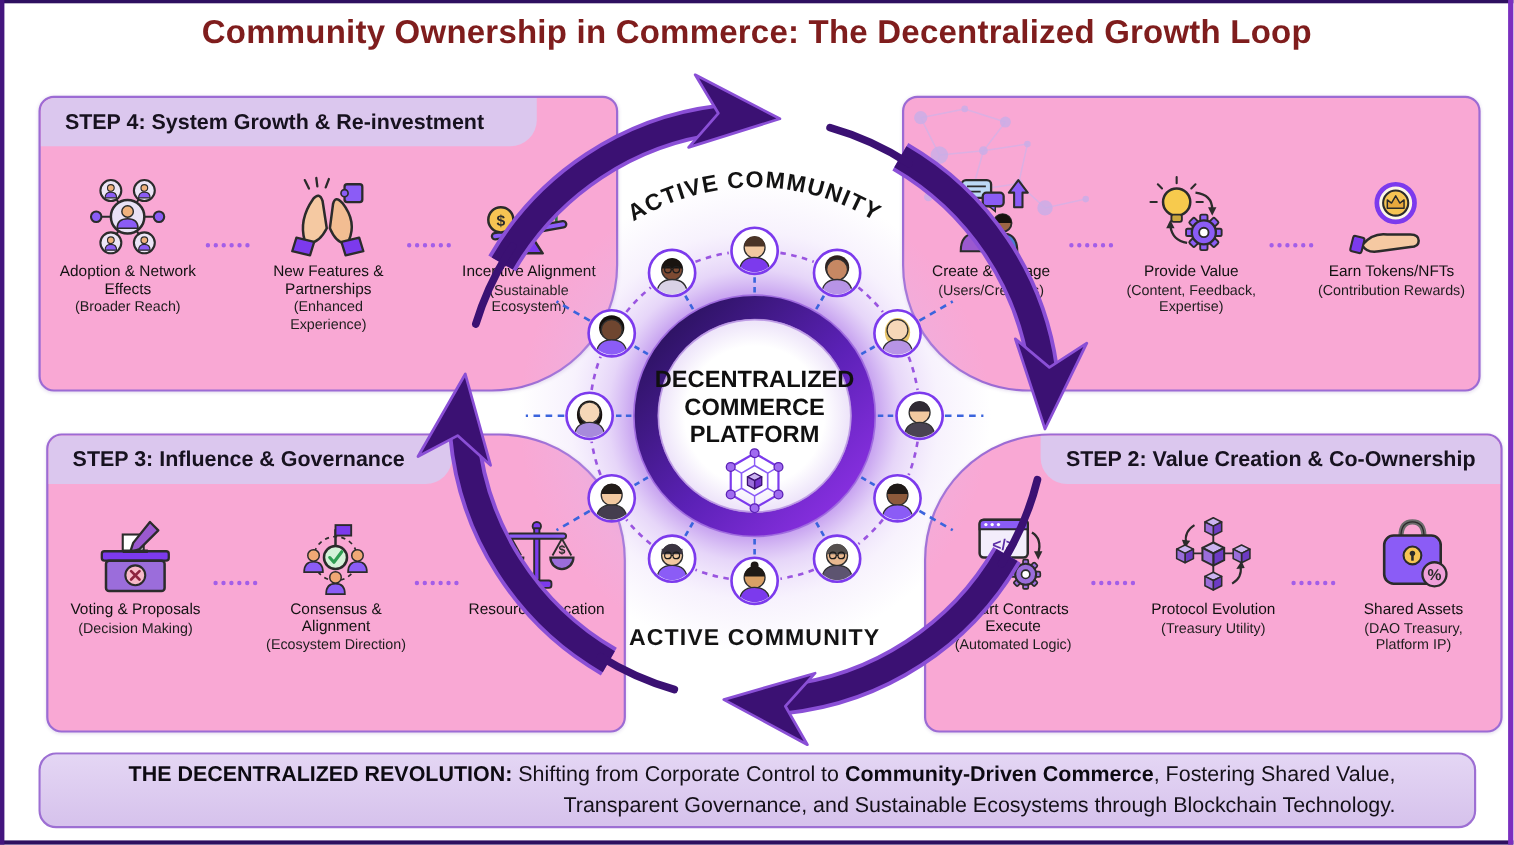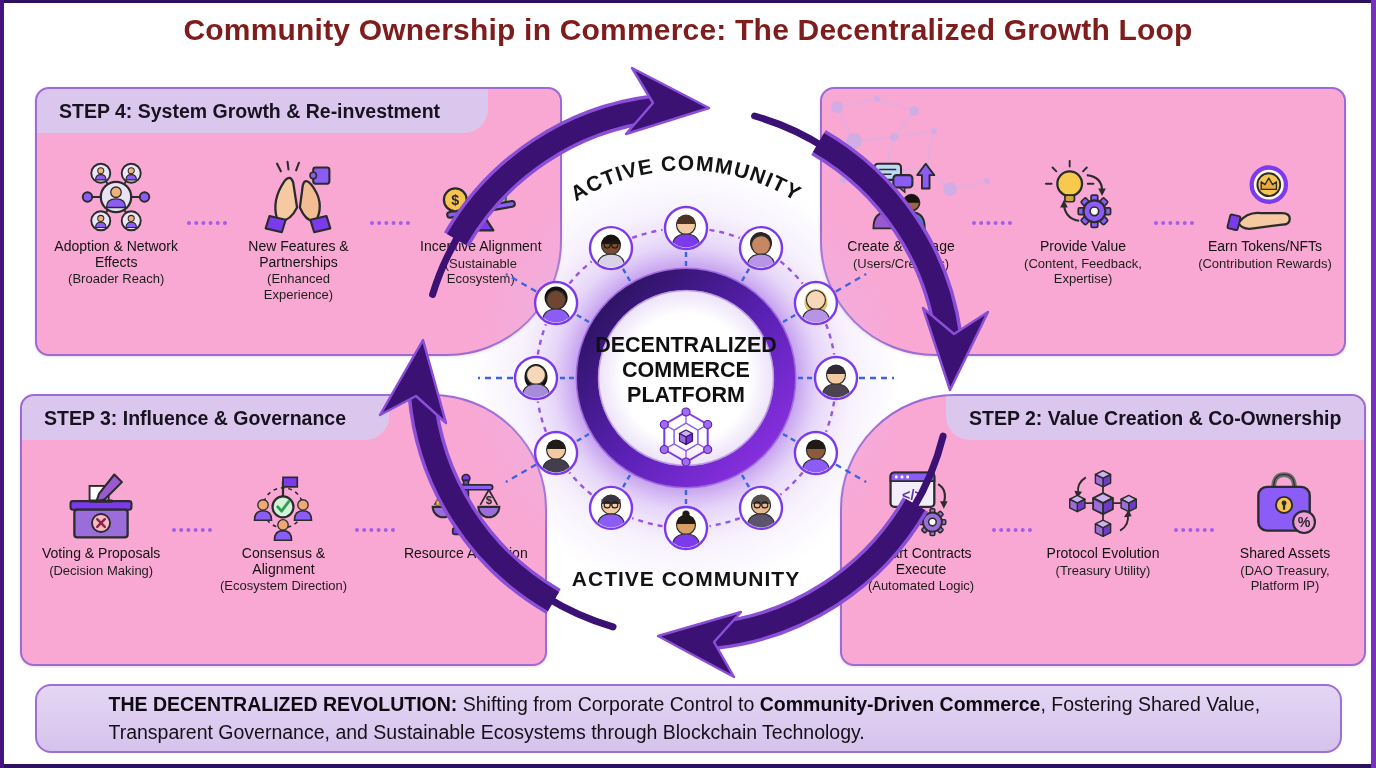--- a/index.html
+++ b/index.html
@@ -12,21 +12,21 @@
   #frame-left{left:0;top:0;bottom:0;width:4px;background:#44157e;}
   #frame-right{right:0;top:0;bottom:0;width:5px;background:#7b2fbf;}
 
   #page-title{position:absolute;left:0;right:0;top:13px;text-align:center;
     font-size:30px;font-weight:bold;color:#7f1d1d;letter-spacing:.2px;z-index:2;}
 
   .panel{position:absolute;background:#f9a8d4;border:2px solid #9c6bd4;overflow:hidden;z-index:1;
          box-shadow:0 1px 3px rgba(90,40,150,.15);}
   #panel-step4{left:35px;top:87px;width:523px;height:265px;border-radius:14px 14px 115px 14px;}
   #panel-start{left:820px;top:87px;width:522px;height:265px;border-radius:14px 14px 14px 115px;}
-  #panel-step3{left:20px;top:394px;width:523px;height:268px;border-radius:14px 115px 14px 14px;}
+  #panel-step3{left:42px;top:394px;width:523px;height:268px;border-radius:14px 115px 14px 14px;}
   #panel-step2{left:840px;top:394px;width:522px;height:268px;border-radius:115px 14px 14px 14px;}
 
   .band{position:absolute;top:0;height:44px;background:#dbc7ee;color:#17121f;
         font-size:19.5px;font-weight:bold;line-height:44px;white-space:nowrap;}
   .band-left{left:0;padding-left:22px;border-radius:12px 0 24px 0;}
   .band-right{right:0;text-align:center;border-radius:0 12px 0 24px;}
   #panel-step4 .band{width:82%;}
   #panel-step3 .band{width:66%;}
   #panel-start .band{width:92%;}
   #panel-step2 .band{width:80%;}
@@ -40,21 +40,21 @@
   .sub{font-size:13px;line-height:1.18;color:#1e1e1e;margin-top:1px;}
   .dots{flex:0 0 40px;border-top:4.2px dotted #a35ee8;margin-top:64px;}
 
   #net-pattern{position:absolute;left:0;top:0;z-index:0;}
 
   #center-graphic{position:absolute;left:0;top:0;z-index:5;pointer-events:none;}
 
   #banner{position:absolute;left:35px;top:684px;width:1307px;height:69px;box-sizing:border-box;
     background:linear-gradient(180deg,#e4d6f4,#d6c2ec);border:2px solid #9d6fd3;border-radius:16px;
     display:flex;align-items:center;justify-content:center;z-index:2;}
-  #banner .txt{max-width:1160px;text-align:left;font-size:19.5px;line-height:1.42;color:#141018;}
+  #banner .txt{max-width:1160px;text-align:right;font-size:19.5px;line-height:1.42;color:#141018;}
   #banner b{color:#0d0a12;}
 </style>
 </head>
 <body>
 
 <div class="frame" id="frame-top"></div>
 <div class="frame" id="frame-bottom"></div>
 <div class="frame" id="frame-left"></div>
 <div class="frame" id="frame-right"></div>
 

